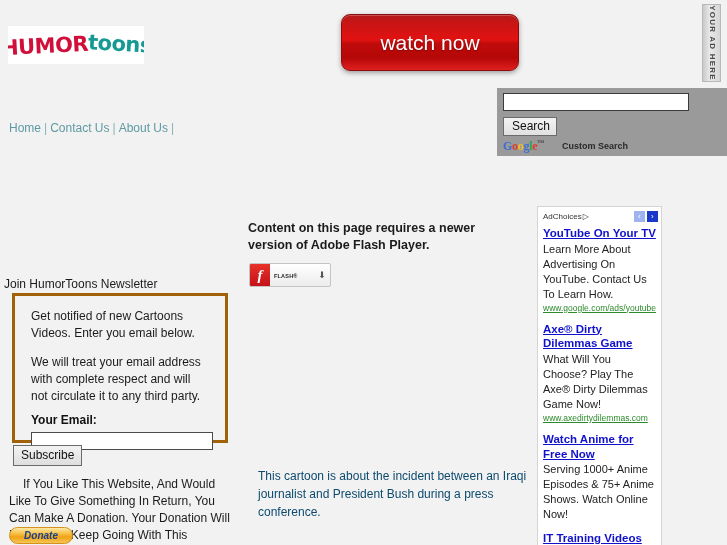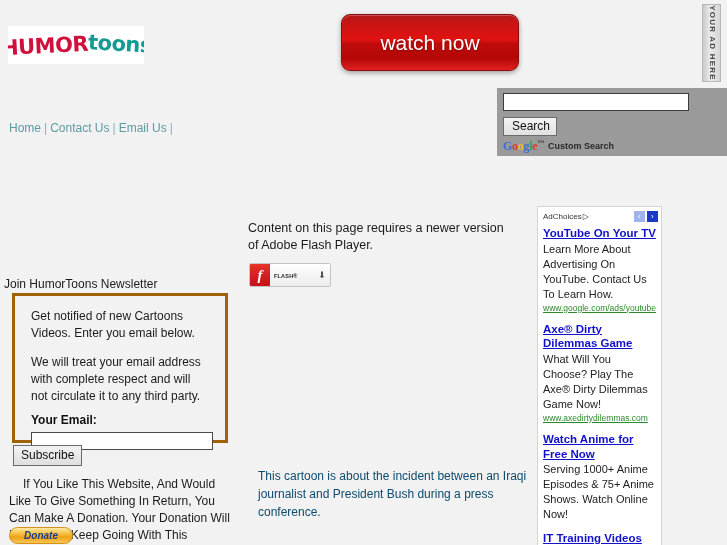--- a/index.html
+++ b/index.html
@@ -159,32 +159,32 @@
     line-height: 1;
   }
   .g-b { color: #3b6fd4; }
   .g-r { color: #dd3a29; }
   .g-y { color: #f2bf22; }
   .g-g { color: #35a34f; }
   .g-tm { font-size: 7px; vertical-align: super; color: #444; }
   .cse-label {
     font-size: 9px;
     color: #2a2a2a;
-    margin-left: 4px;
+    margin-left: 18px;
     font-weight: bold;
   }
 
   
   .flash-msg {
     position: absolute;
     left: 248px;
     top: 220px;
     width: 262px;
     font-size: 12.5px;
-    font-weight: normal;
+    font-weight: bold;
     color: #1b1b1b;
     line-height: 1.35;
   }
   .flash-badge {
     position: absolute;
     left: 249px;
     top: 263px;
     width: 82px;
     height: 24px;
     background: linear-gradient(180deg, #ffffff 0%, #ececec 100%);
@@ -407,21 +407,21 @@
   <div class="logo">
     <span class="logo-text"><span class="logo-humor"><span class="logo-h1">HUMOR</span></span><span class="logo-toons"><span class="logo-t1">toons</span></span></span>
   </div>
 
   <div class="watch-now">watch now</div>
 
   <div class="your-ad-here">
     <span class="your-ad-here-label">YOUR AD HERE</span>
   </div>
 
-  <div class="nav"><a href="#">Home</a><span class="sep">|</span><a href="#">Contact Us</a><span class="sep">|</span><a href="#">Email Us</a><span class="sep">|</span></div>
+  <div class="nav"><a href="#">Home</a><span class="sep">|</span><a href="#">Contact Us</a><span class="sep">|</span><a href="#">About Us</a><span class="sep">|</span></div>
 
   <div class="search-panel">
     <input class="search-input" type="text" placeholder="" style="">
     <button class="search-button">Search</button>
     <div class="google-cse">
       <span class="g-logo"><span class="g-b">G</span><span class="g-r">o</span><span class="g-y">o</span><span class="g-b">g</span><span class="g-g">l</span><span class="g-r">e</span><span class="g-tm">™</span></span>
       <span class="cse-label">Custom Search</span>
     </div>
   </div>
 

